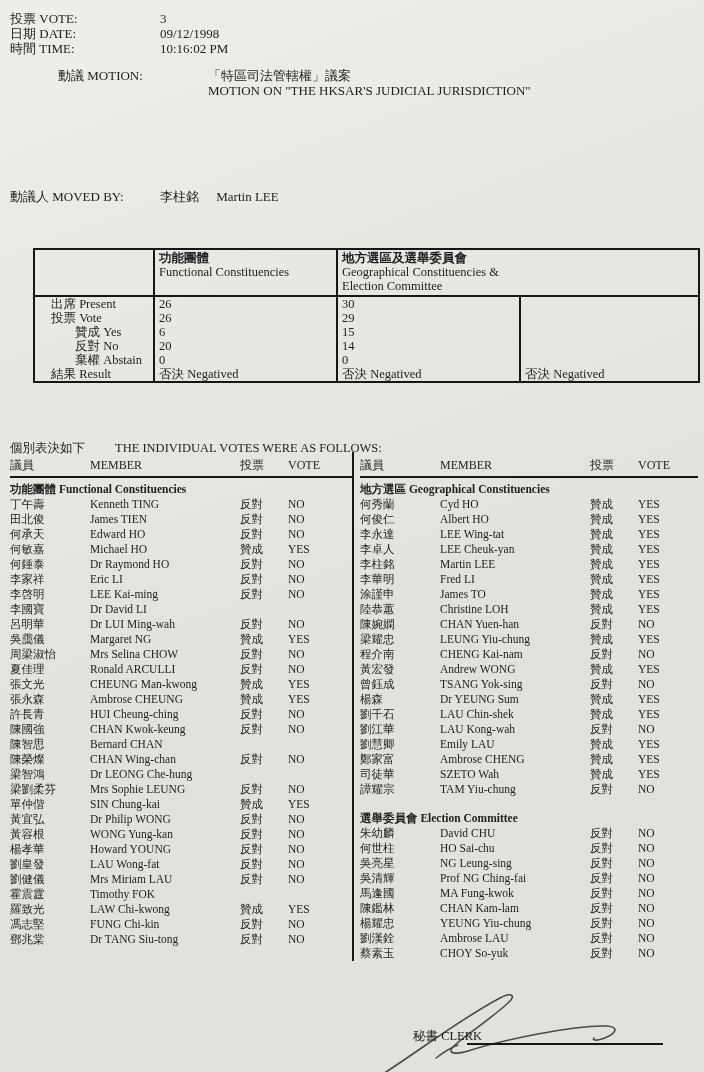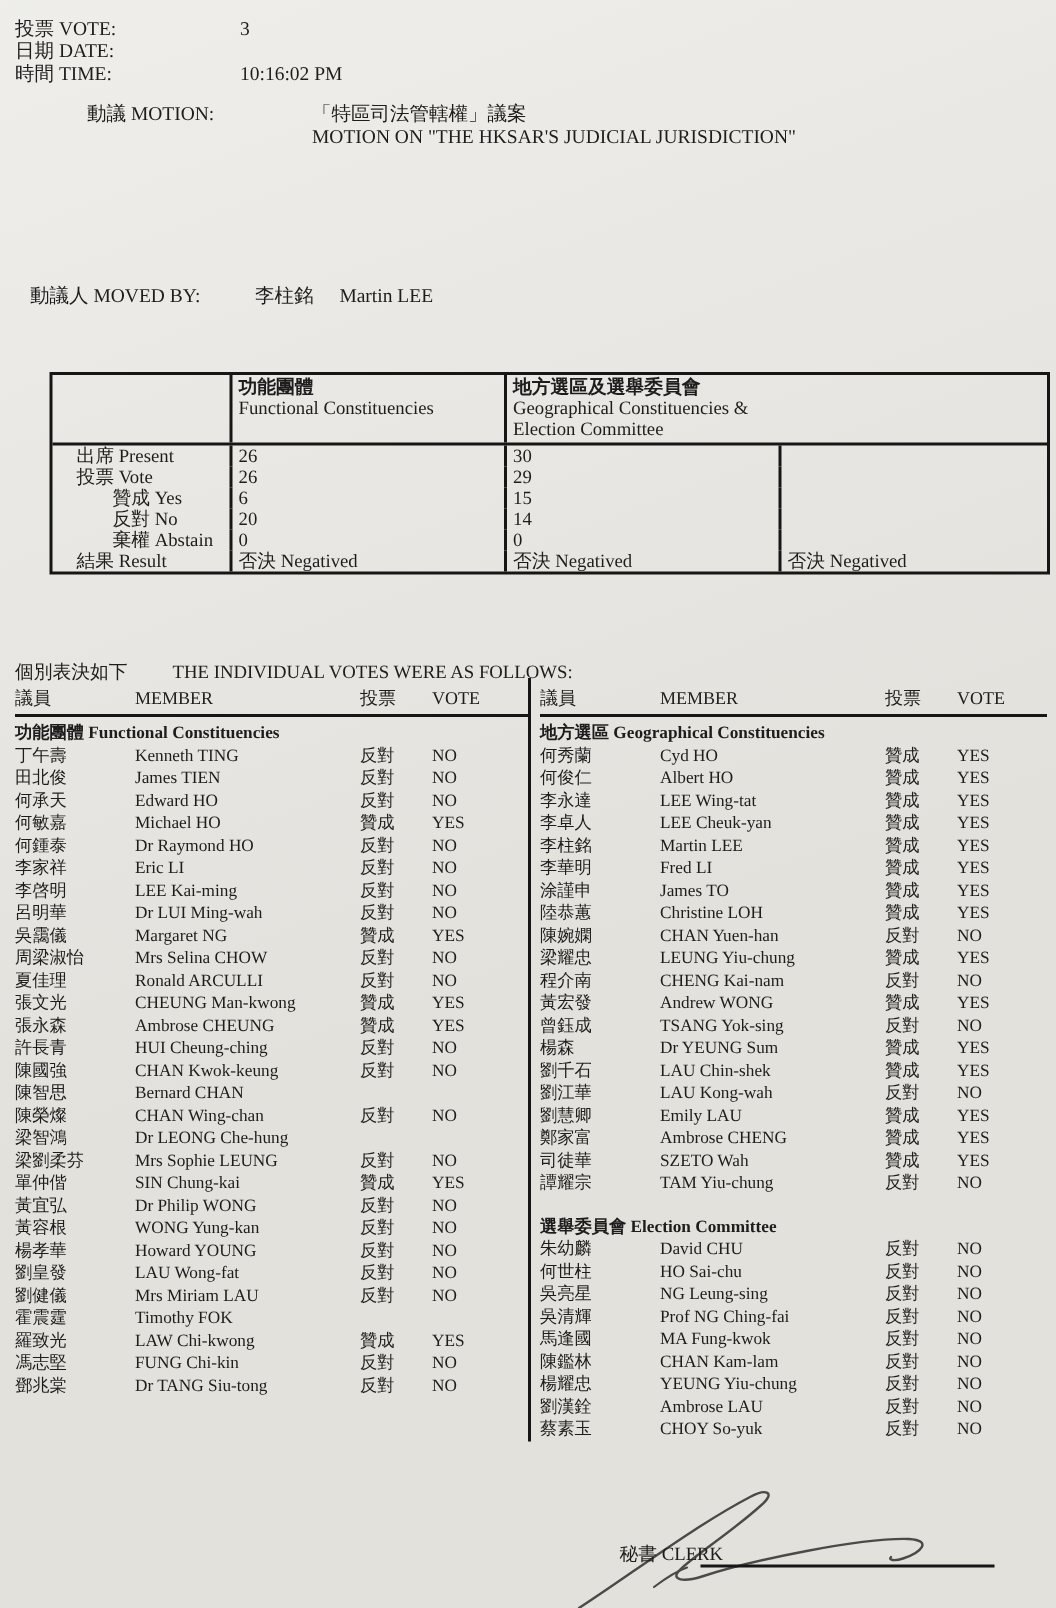--- a/index.html
+++ b/index.html
@@ -10,21 +10,21 @@
       #e9e8e3;
     font-family:"Liberation Serif","DejaVu Serif",serif;
     color:#1d1d1d;
     -webkit-font-smoothing:antialiased;
   }
   .abs{position:absolute;}
   
   .hrow{display:grid;grid-template-columns:150px 1fr;line-height:15px;font-size:13px;}
   #top-info{left:10px;top:11px;right:10px;}
   #motion-block{left:10px;top:68px;right:10px;display:grid;grid-template-columns:150px 1fr;font-size:13px;line-height:15px;margin-left:48px;}
-  #movedby-block{left:20px;top:189px;right:10px;display:grid;grid-template-columns:150px 1fr;font-size:13px;line-height:15px;}
+  #movedby-block{left:10px;top:189px;right:10px;display:grid;grid-template-columns:150px 1fr;font-size:13px;line-height:15px;}
   .mb-name-en{margin-left:14px;}
   
   #summary{left:10px;top:248px;width:663px;border:2px solid #161616;background:transparent;font-size:12.5px;margin-left:23px;}
   .sgrid{display:grid;grid-template-columns:118px 183px 183px 1fr;}
   #sum-head{border-bottom:2px solid #161616;}
   .shc{border-left:2px solid #161616;padding:1px 4px 2px 4px;line-height:14px;}
   .shc .cn{font-weight:bold;}
   .shc0{border-left:none;}
   .srow{display:grid;grid-template-columns:118px 183px 183px 1fr;line-height:14px;}
   .slabel{padding-left:16px;white-space:nowrap;}
@@ -50,20 +50,21 @@
 </head>
 <body>
 
 <div id="top-info" class="abs">
   <div class="hrow">
     <span>投票 VOTE:</span>
     <span>3</span>
   </div>
   <div class="hrow">
     <span>日期 DATE:</span>
+    <span>09/12/1998</span>
   </div>
   <div class="hrow">
     <span>時間 TIME:</span>
     <span>10:16:02 PM</span>
   </div>
 </div>
 
 <div id="motion-block" class="abs">
   <span>動議 MOTION:</span>
   <span>
@@ -184,20 +185,26 @@
           <span class="vc">反對</span>
           <span class="vc">NO</span>
         </div>
         <div class="vrow">
           <span class="vc">李啓明</span>
           <span class="vc">LEE Kai-ming</span>
           <span class="vc">反對</span>
           <span class="vc">NO</span>
         </div>
         <div class="vrow">
+          <span class="vc">李國寶</span>
+          <span class="vc">Dr David LI</span>
+          <span class="vc"></span>
+          <span class="vc"></span>
+        </div>
+        <div class="vrow">
           <span class="vc">呂明華</span>
           <span class="vc">Dr LUI Ming-wah</span>
           <span class="vc">反對</span>
           <span class="vc">NO</span>
         </div>
         <div class="vrow">
           <span class="vc">吳靄儀</span>
           <span class="vc">Margaret NG</span>
           <span class="vc">贊成</span>
           <span class="vc">YES</span>

